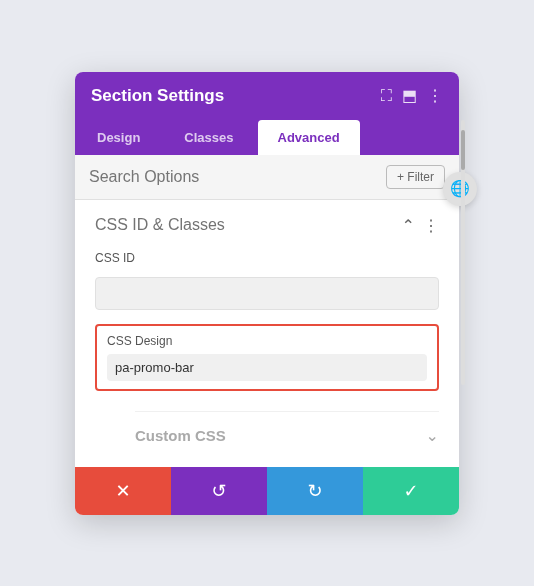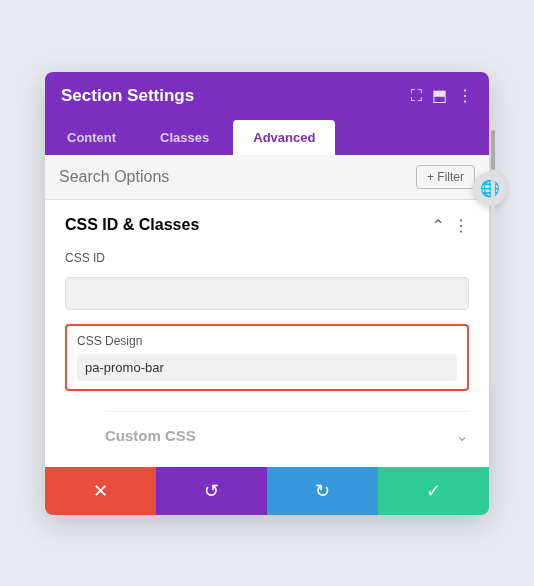--- a/index.html
+++ b/index.html
@@ -7,21 +7,21 @@
       background: #e8eaf0;
       display: flex;
       justify-content: center;
       align-items: center;
       min-height: 100vh;
       font-family: -apple-system, BlinkMacSystemFont, 'Segoe UI', sans-serif;
     }
 
     .panel-wrapper {
       position: relative;
-      width: 444px;
+      width: 384px;
     }
 
     .panel {
       background: #fff;
       border-radius: 8px;
       overflow: hidden;
       box-shadow: 0 8px 30px rgba(0,0,0,0.18);
     }
 
     
@@ -118,23 +118,23 @@
     }
 
     .section-header {
       display: flex;
       align-items: center;
       justify-content: space-between;
       margin-bottom: 16px;
     }
 
     .section-title {
-      color: #000000;
+      color: #737373;
       font-size: 16px;
-      font-weight: 700;
+      font-weight: 400;
     }
 
     .section-controls {
       display: flex;
       align-items: center;
       gap: 8px;
       color: #666;
     }
 
     .field-group {
@@ -259,21 +259,21 @@
     <div class="panel-header">
       <span class="panel-title">Section Settings</span>
       <div class="header-icons">
         <span class="header-icon">⛶</span>
         <span class="header-icon">⬒</span>
         <span class="header-icon">⋮</span>
       </div>
     </div>
 
     <div class="tabs">
-      <div class="tab">Content</div>
+      <div class="tab">Design</div>
       <div class="tab">Classes</div>
       <div class="tab active">Advanced</div>
     </div>
 
     <div class="search-bar">
       <input class="search-input" type="text" placeholder="Search Options" style="">
       <button class="filter-btn">
         <span>+ Filter</span>
       </button>
     </div>

